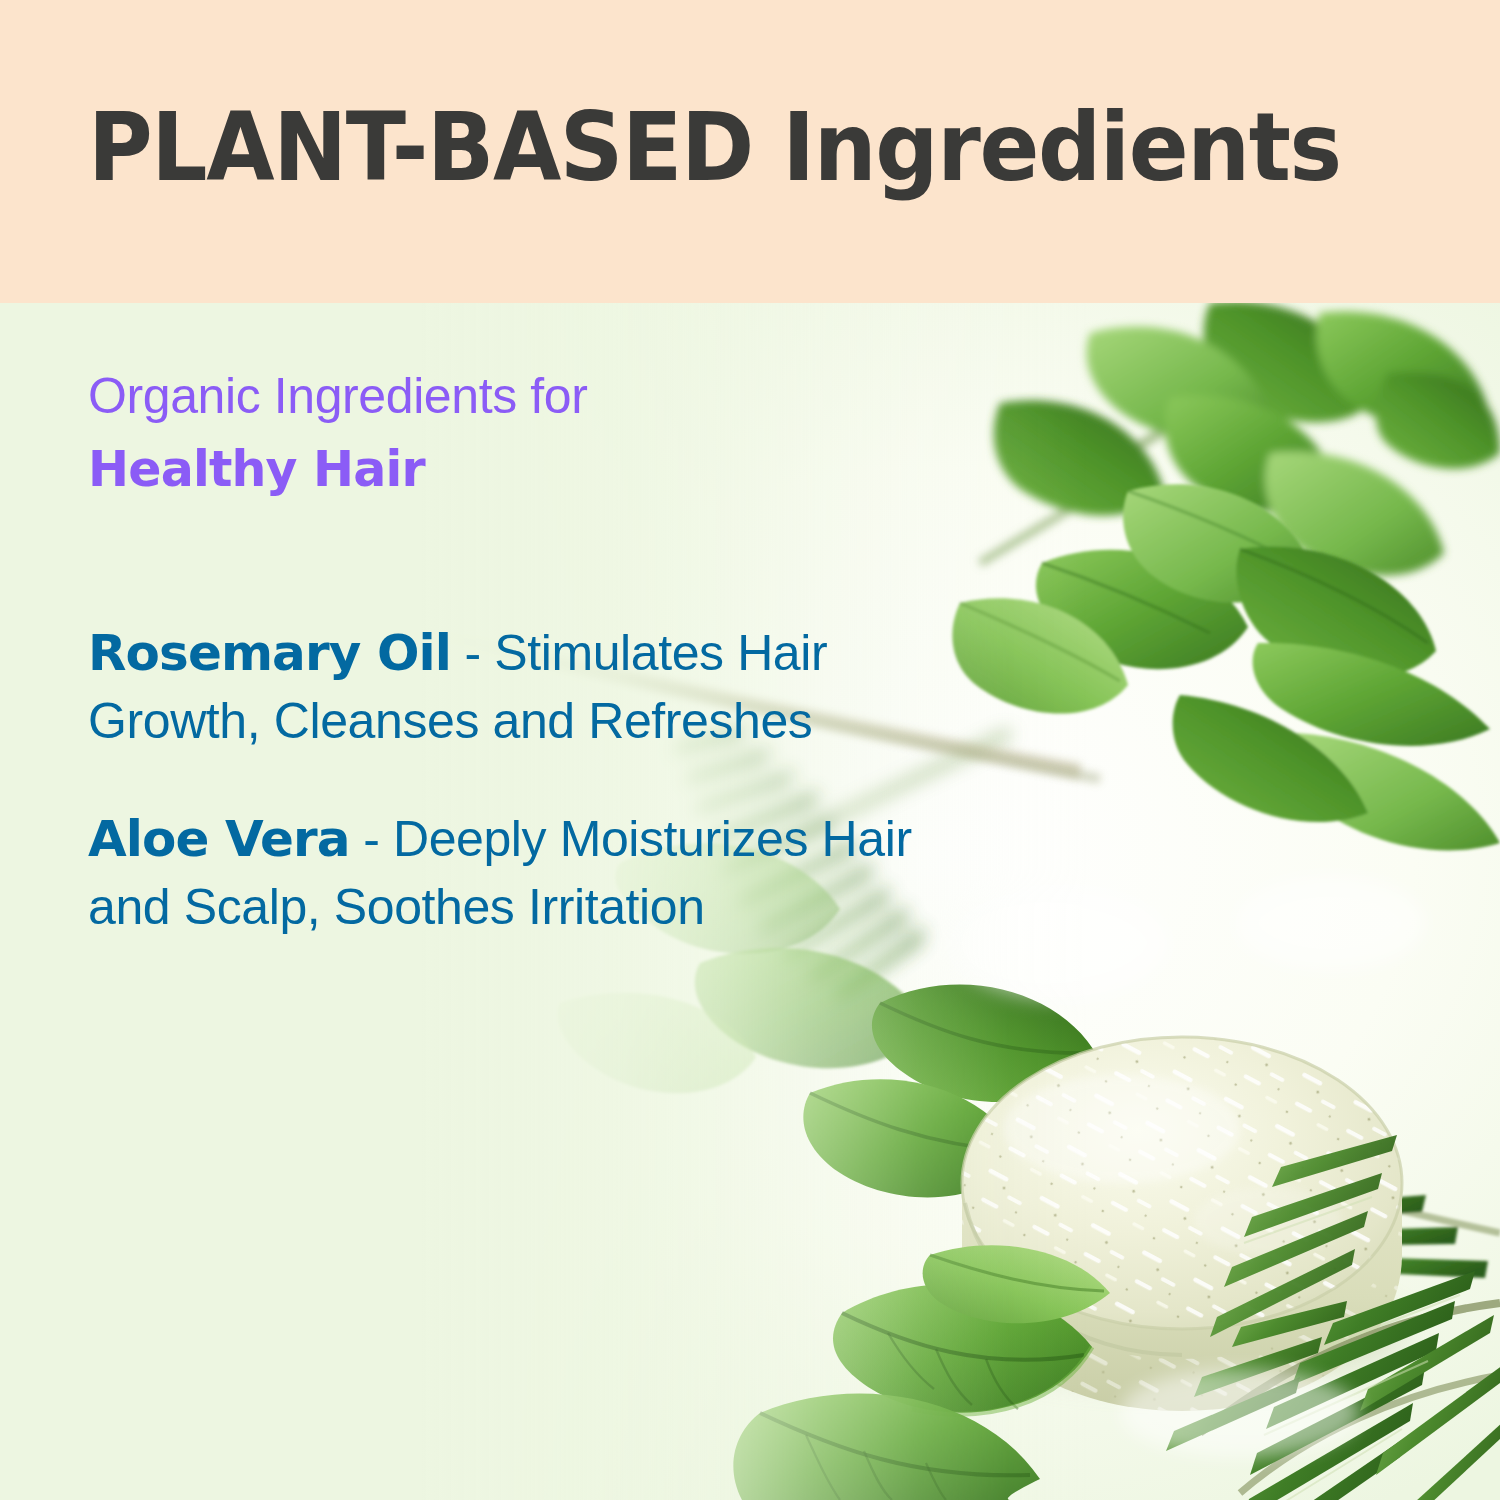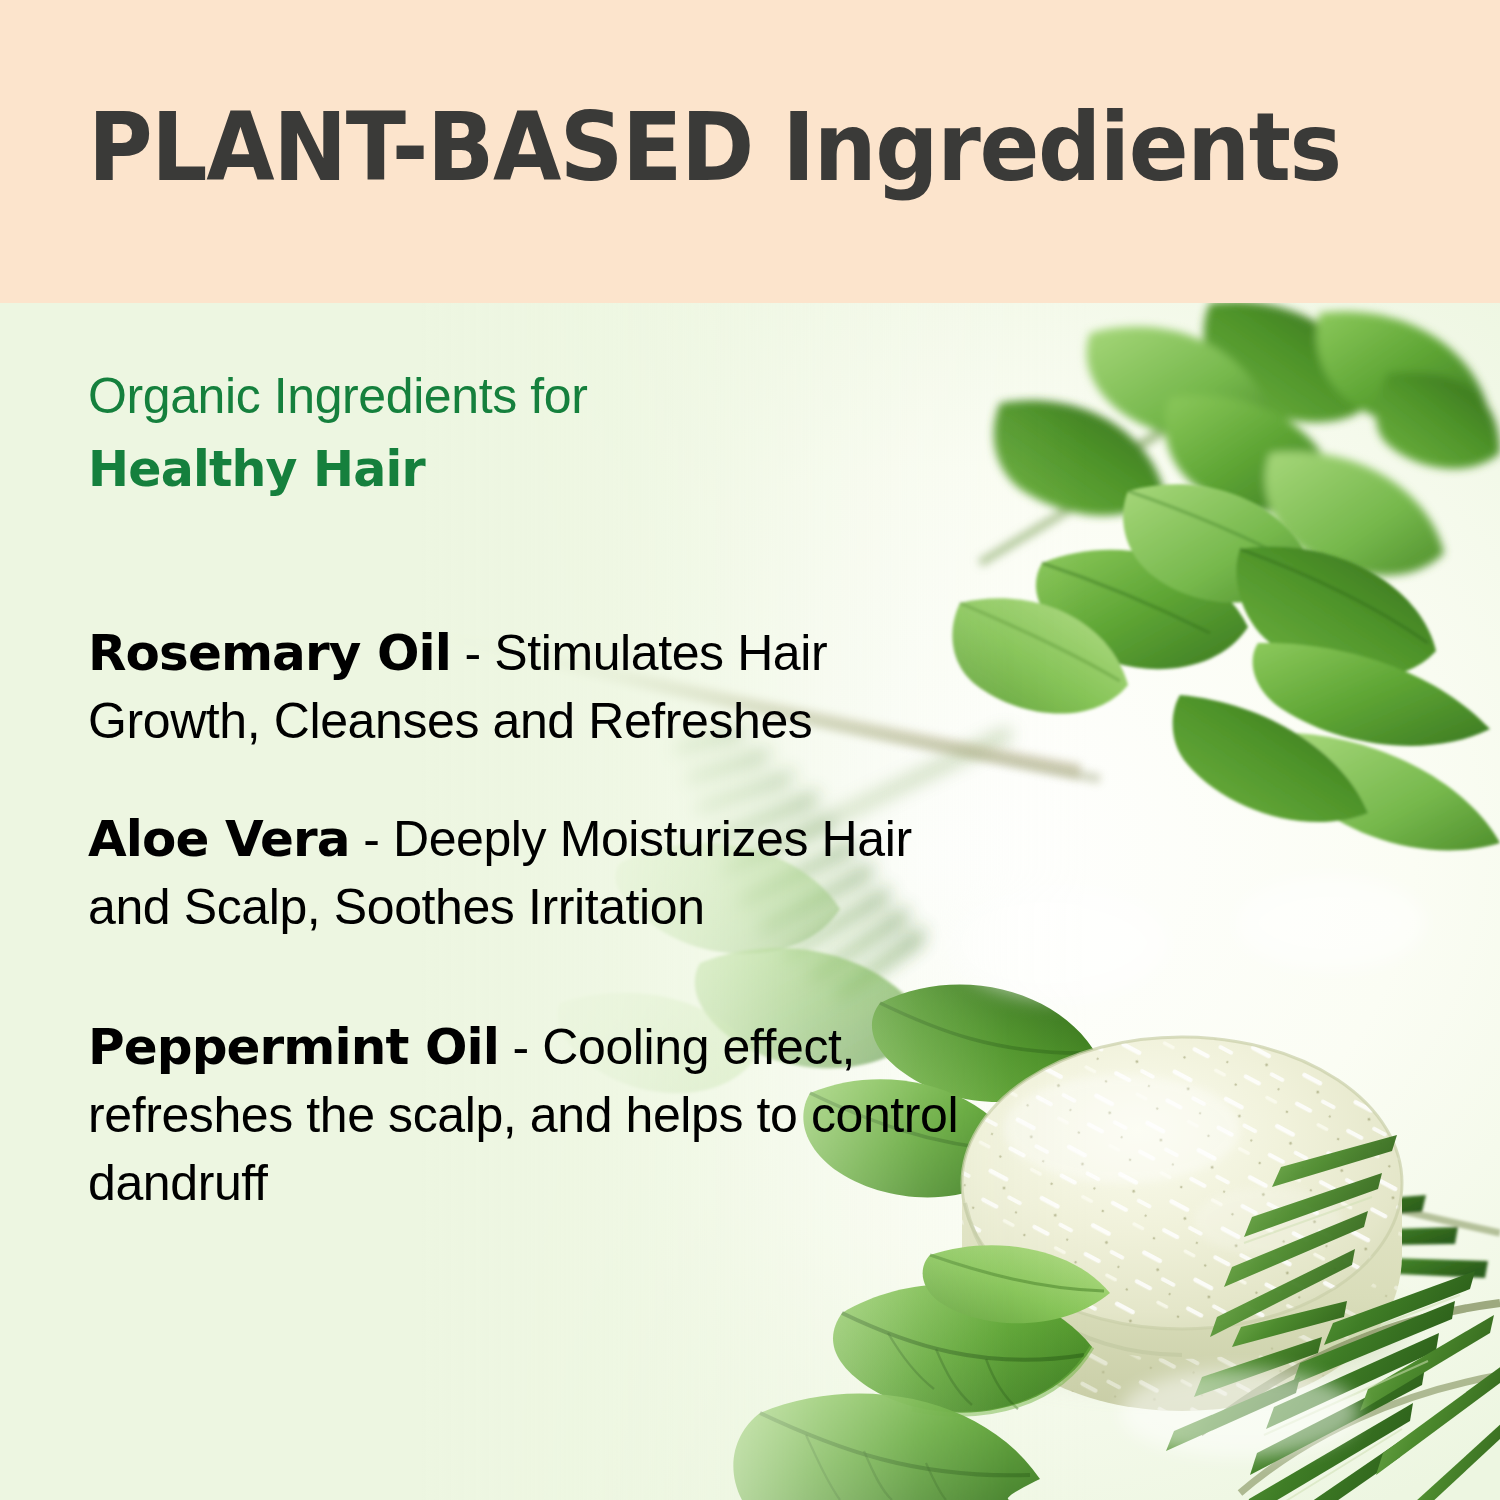--- a/index.html
+++ b/index.html
@@ -76,37 +76,37 @@
   }
 
   
   #text-column {
     position: absolute;
     left: 88px;
     top: 365px;
     width: 900px;
   }
   .lead-block {
-    color: #15803d;
+    color: #8b5cf6;
     font-size: 50px;
     line-height: 62px;
     letter-spacing: -0.4px;
   }
   .lead-line1 { font-weight: 400; display: block; }
   .lead-line2 {
     font-weight: 700;
     display: block;
     font-family: "DejaVu Sans", "Liberation Sans", sans-serif;
     font-size: 49px;
     letter-spacing: -0.8px;
     margin-top: 12px;
   }
 
   .ingredient {
-    color: #000000;
+    color: #0369a1;
     font-size: 50px;
     line-height: 68px;
     letter-spacing: -0.4px;
     font-weight: 400;
   }
   .ingredient .name {
     font-family: "DejaVu Sans", "Liberation Sans", sans-serif;
     font-weight: 700;
     letter-spacing: -0.9px;
   }
@@ -392,18 +392,15 @@
     </div>
 
     <p class="ingredient" id="ingredient-0">
       <span class="name">Rosemary Oil</span><span class="sep"> - </span><span class="desc">Stimulates Hair Growth, Cleanses and Refreshes</span>
     </p>
 
     <p class="ingredient" id="ingredient-1">
       <span class="name">Aloe Vera</span><span class="sep"> - </span><span class="desc">Deeply Moisturizes Hair and Scalp, Soothes Irritation</span>
     </p>
 
-    <p class="ingredient" id="ingredient-2">
-      <span class="name">Peppermint Oil</span><span class="sep"> - </span><span class="desc">Cooling effect, refreshes the scalp, and helps to control dandruff</span>
-    </p>
 
   </div>
 </div>
 
 </body></html>

